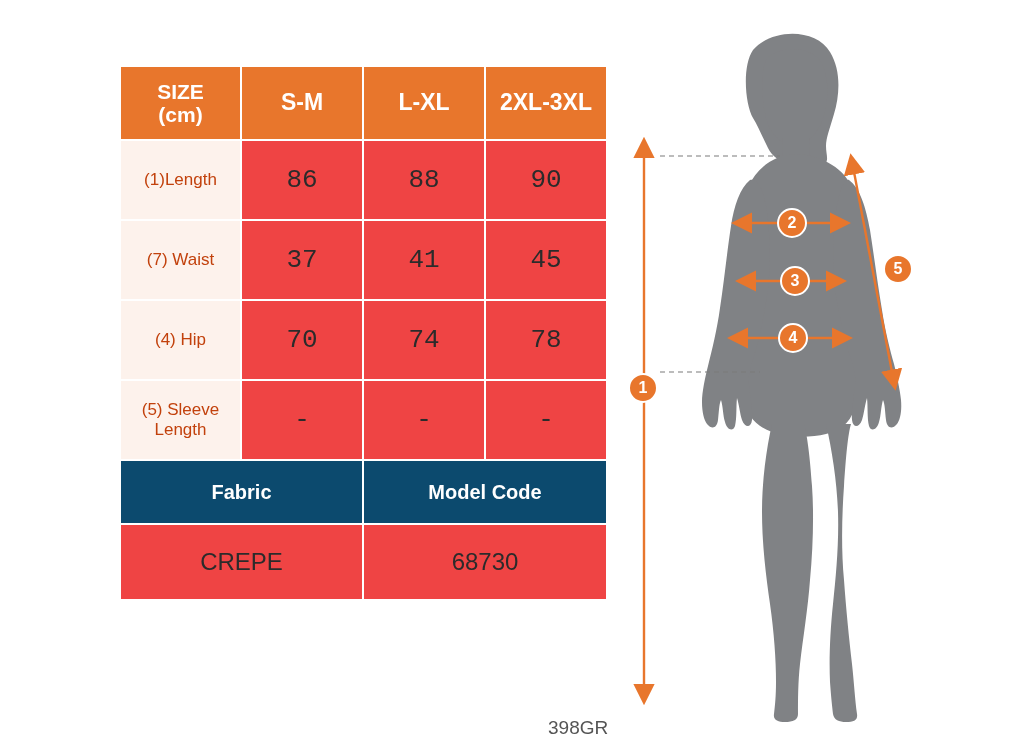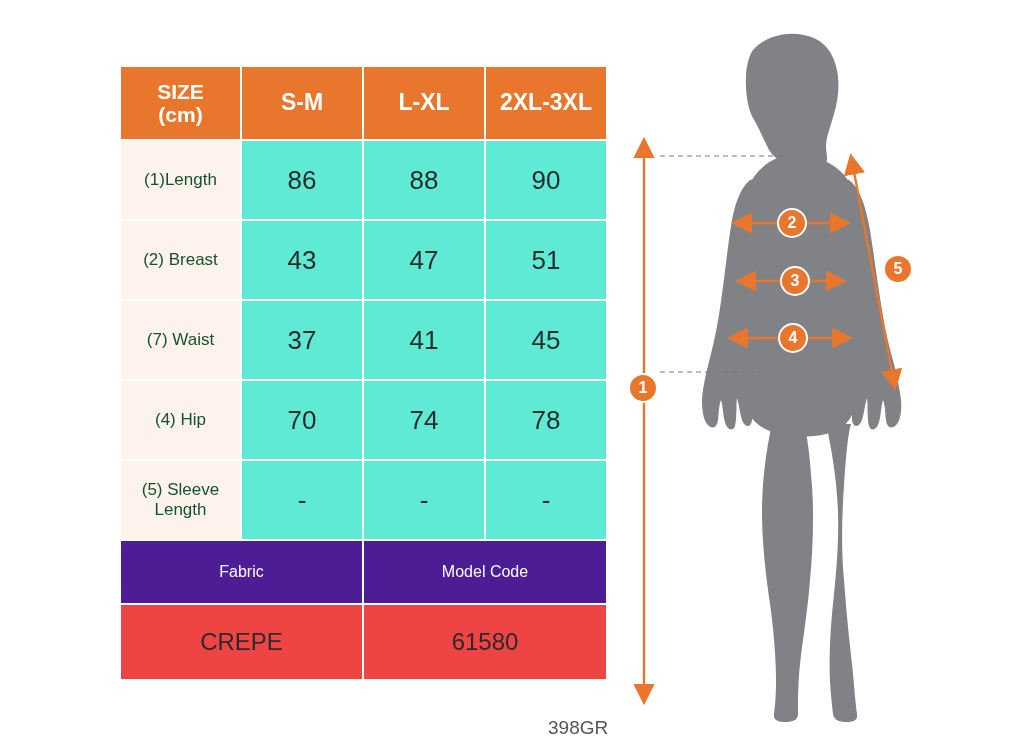--- a/index.html
+++ b/index.html
@@ -54,32 +54,33 @@
 
   .data-row td {
     height: 78px;
     font-size: 26px;
     color: #2b2b2b;
     background: #FBE7DC;
   }
   .data-row td.row-label {
     background: #FDF2EC;
     font-size: 17px;
-    color: #14532d;
+    color: #c2410c;
     line-height: 1.2;
   }
   .data-row td.value-cell {
-    background: #5eead4;
+    background: #ef4444;
+    font-family: Liberation Mono, monospace;
   }
 
   .subhead-row td {
-    background: #4c1d95;
+    background: #0c4a6e;
     color: #ffffff;
-    font-weight: normal;
-    font-size: 16px;
+    font-weight: bold;
+    font-size: 20px;
     height: 62px;
   }
   .footer-row td {
     background: #ef4444;
     height: 74px;
     font-size: 24px;
     color: #2b2b2b;
   }
 
   
@@ -140,26 +141,20 @@
         <td class="col-val">2XL-3XL</td>
       </tr>
 
       <tr class="data-row">
         <td class="row-label">(1)Length</td>
         <td class="value-cell">86</td>
         <td class="value-cell">88</td>
         <td class="value-cell">90</td>
       </tr>
 
-      <tr class="data-row">
-        <td class="row-label">(2) Breast</td>
-        <td class="value-cell">43</td>
-        <td class="value-cell">47</td>
-        <td class="value-cell">51</td>
-      </tr>
 
       <tr class="data-row">
         <td class="row-label">(7) Waist</td>
         <td class="value-cell">37</td>
         <td class="value-cell">41</td>
         <td class="value-cell">45</td>
       </tr>
 
       <tr class="data-row">
         <td class="row-label">(4) Hip</td>
@@ -175,21 +170,21 @@
         <td class="value-cell">-</td>
       </tr>
 
       <tr class="subhead-row">
         <td colspan="2">Fabric</td>
         <td colspan="2">Model Code</td>
       </tr>
 
       <tr class="footer-row">
         <td colspan="2">CREPE</td>
-        <td colspan="2">61580</td>
+        <td colspan="2">68730</td>
       </tr>
     </tbody>
   </table>
 
   <div id="model-caption">398GR</div>
 
   <div id="figure">
     <svg width="390" height="710" viewBox="0 0 390 710" xmlns="http://www.w3.org/2000/svg">
 
       <g fill="#808285">

